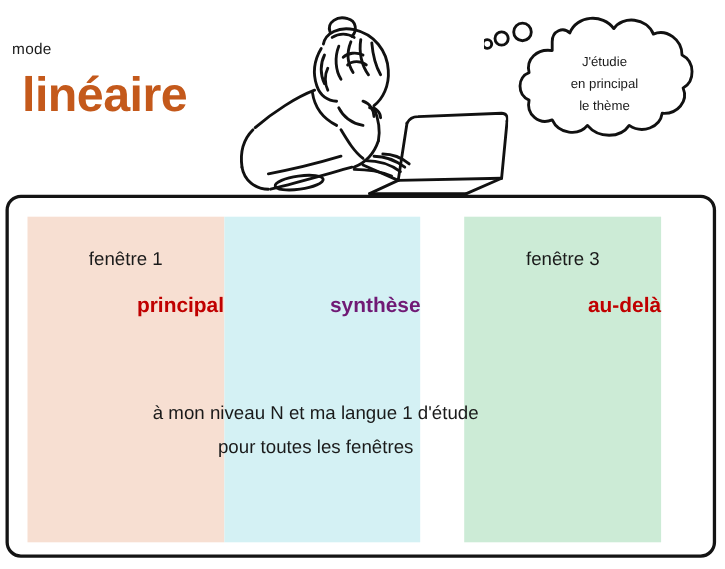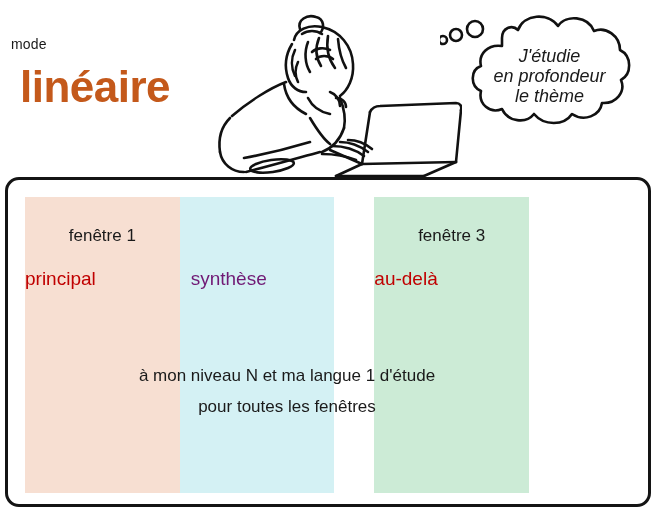--- a/index.html
+++ b/index.html
@@ -61,49 +61,48 @@
   #thought-bubble-text {
     position: absolute;
     left: 0;
     top: 0;
     width: 219px;
     height: 140px;
     display: flex;
     flex-direction: column;
     align-items: center;
     justify-content: center;
-    font-size: 18px;
+    font-size: 12px;
     line-height: 20px;
     color: #1a1a1a;
     text-align: center;
     padding-top: 4px;
     box-sizing: border-box;
     pointer-events: none;
-    font-style: italic;
   }
   #thought-bubble-text .tb-line { white-space: nowrap; }
 
   
   #main-panel {
     position: absolute;
     left: 5px;
     top: 177px;
     width: 646px;
     height: 330px;
     border: 3px solid #141414;
     border-radius: 14px;
     background: #ffffff;
     box-sizing: border-box;
   }
 
   #columns-row {
     position: absolute;
     left: 17px;
     top: 17px;
-    width: 504px;
+    width: 576px;
     height: 296px;
     display: flex;
     justify-content: space-between;
   }
   .window-column {
     width: 196px;
     height: 296px;
     position: relative;
     box-sizing: border-box;
   }
@@ -115,25 +114,26 @@
     text-align: center;
     font-size: 17px;
     line-height: 22px;
     color: #1a1a1a;
   }
   .window-column .col-keyword {
     position: absolute;
     left: 0;
     right: 0;
     top: 70px;
-    text-align: left;
+    text-align: right;
     font-size: 19px;
     line-height: 24px;
-    font-weight: normal;
+    font-weight: bold;
     color: #C00000;
+    padding-left: 47px;
   }
 
   
   #shared-caption {
     position: absolute;
     left: 17px;
     top: 180px;
     width: 524px;
     text-align: center;
     font-size: 17px;
@@ -226,21 +226,21 @@
       C176 100 186 88 181 76
       C192 70 192 52 180 46
       C180 32 166 22 154 27
       C148 12 126 10 118 22
       C108 8 84 10 78 26
       C72 20 62 24 62 34
       Z"></path>
   </svg>
   <div id="thought-bubble-text">
     <div class="tb-line">J'étudie</div>
-    <div class="tb-line">en profondeur</div>
+    <div class="tb-line">en principal</div>
     <div class="tb-line">le thème</div>
   </div>
 </div>
 
 <div id="main-panel" style="border-color: rgb(20, 20, 20);">
 
   <div id="columns-row">
 
     <div class="window-column" style="background: rgb(247, 223, 210);">
       <div class="col-title">fenêtre 1</div>

